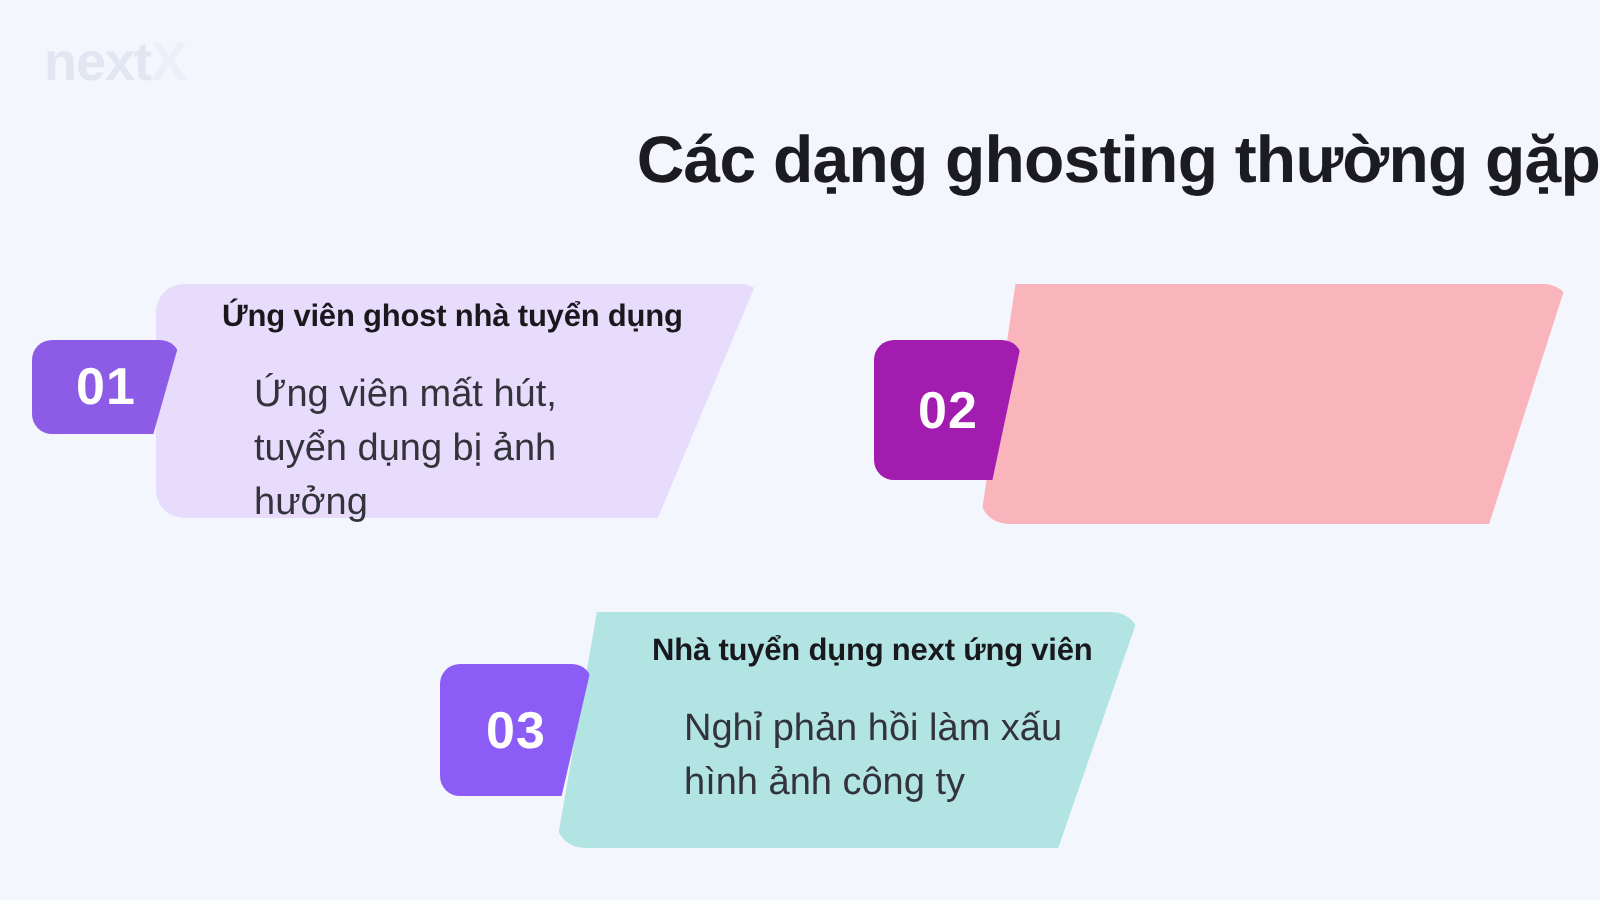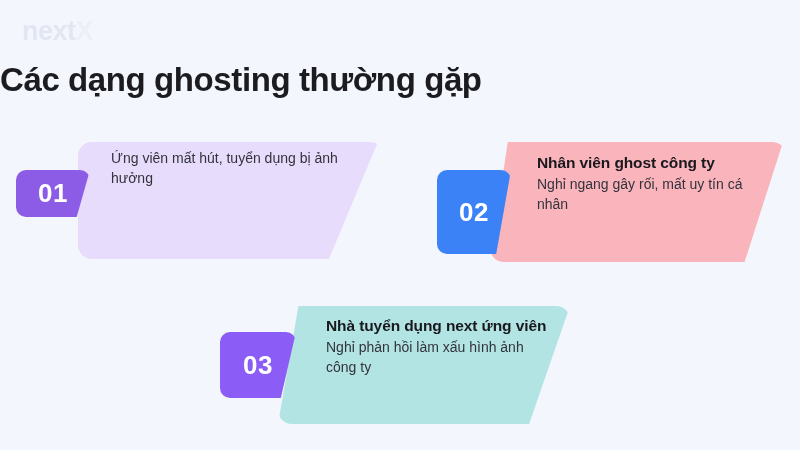--- a/index.html
+++ b/index.html
@@ -28,21 +28,21 @@
   }
   .watermark .wm-next { color: #e2e6f2; }
   .watermark .wm-x    { color: #eceff8; }
 
   
   .page-title {
     position: absolute;
     left: 0;
     right: 0;
     top: 38px;
-    text-align: left;
+    text-align: right;
     font-size: 33px;
     font-weight: 700;
     letter-spacing: -0.4px;
     color: #1b1b20;
     line-height: 1.2;
   }
 
   
   .card {
     position: absolute;
@@ -71,25 +71,25 @@
   }
   .card-heading {
     font-size: 15.5px;
     font-weight: 700;
     color: #18181d;
     line-height: 1.28;
     margin: 0 0 2px 0;
     letter-spacing: -0.1px;
   }
   .card-desc {
-    font-size: 14px;
+    font-size: 19px;
     font-weight: 400;
     color: #33333c;
     line-height: 1.42;
-    margin: 0;
+    margin: 16px;
   }
 
   
   #card-1 {
     left: 78px;
     top: 142px;
     width: 306px;
     height: 117px;
   }
   #card-1 .card-body {
@@ -120,22 +120,22 @@
   }
   #card-2 .card-body {
     background: #fab4bb;
     clip-path: polygon(6% 0%, 99% 0%, 86% 100%, 0% 100%);
     border-radius: 14px;
   }
   #card-2 .badge {
     left: -53px;
     top: 28px;
     width: 74px;
-    height: 84px;
-    background: #3b82f6;
+    height: 70px;
+    background: #a21caf;
     clip-path: polygon(0% 0%, 100% 0%, 80% 100%, 0% 100%);
   }
   #card-2 .card-text {
     left: 47px;
     top: 11px;
     width: 230px;
   }
 
   
   #card-3 {
@@ -169,31 +169,28 @@
 <div class="watermark">
   <span class="wm-next">next</span><span class="wm-x">X</span>
 </div>
 
 <h1 class="page-title">Các dạng ghosting thường gặp</h1>
 
 <div class="card" id="card-1">
   <div class="card-body"></div>
   <div class="badge">01</div>
   <div class="card-text">
+    <p class="card-heading">Ứng viên ghost nhà tuyển dụng</p>
     <p class="card-desc">Ứng viên mất hút, tuyển dụng bị ảnh hưởng</p>
   </div>
 </div>
 
 <div class="card" id="card-2">
   <div class="card-body"></div>
   <div class="badge">02</div>
-  <div class="card-text">
-    <p class="card-heading">Nhân viên ghost công ty</p>
-    <p class="card-desc">Nghỉ ngang gây rối, mất uy tín cá nhân</p>
-  </div>
 </div>
 
 <div class="card" id="card-3">
   <div class="card-body"></div>
   <div class="badge">03</div>
   <div class="card-text">
     <p class="card-heading">Nhà tuyển dụng next ứng viên</p>
     <p class="card-desc">Nghỉ phản hồi làm xấu hình ảnh công ty</p>
   </div>
 </div>

